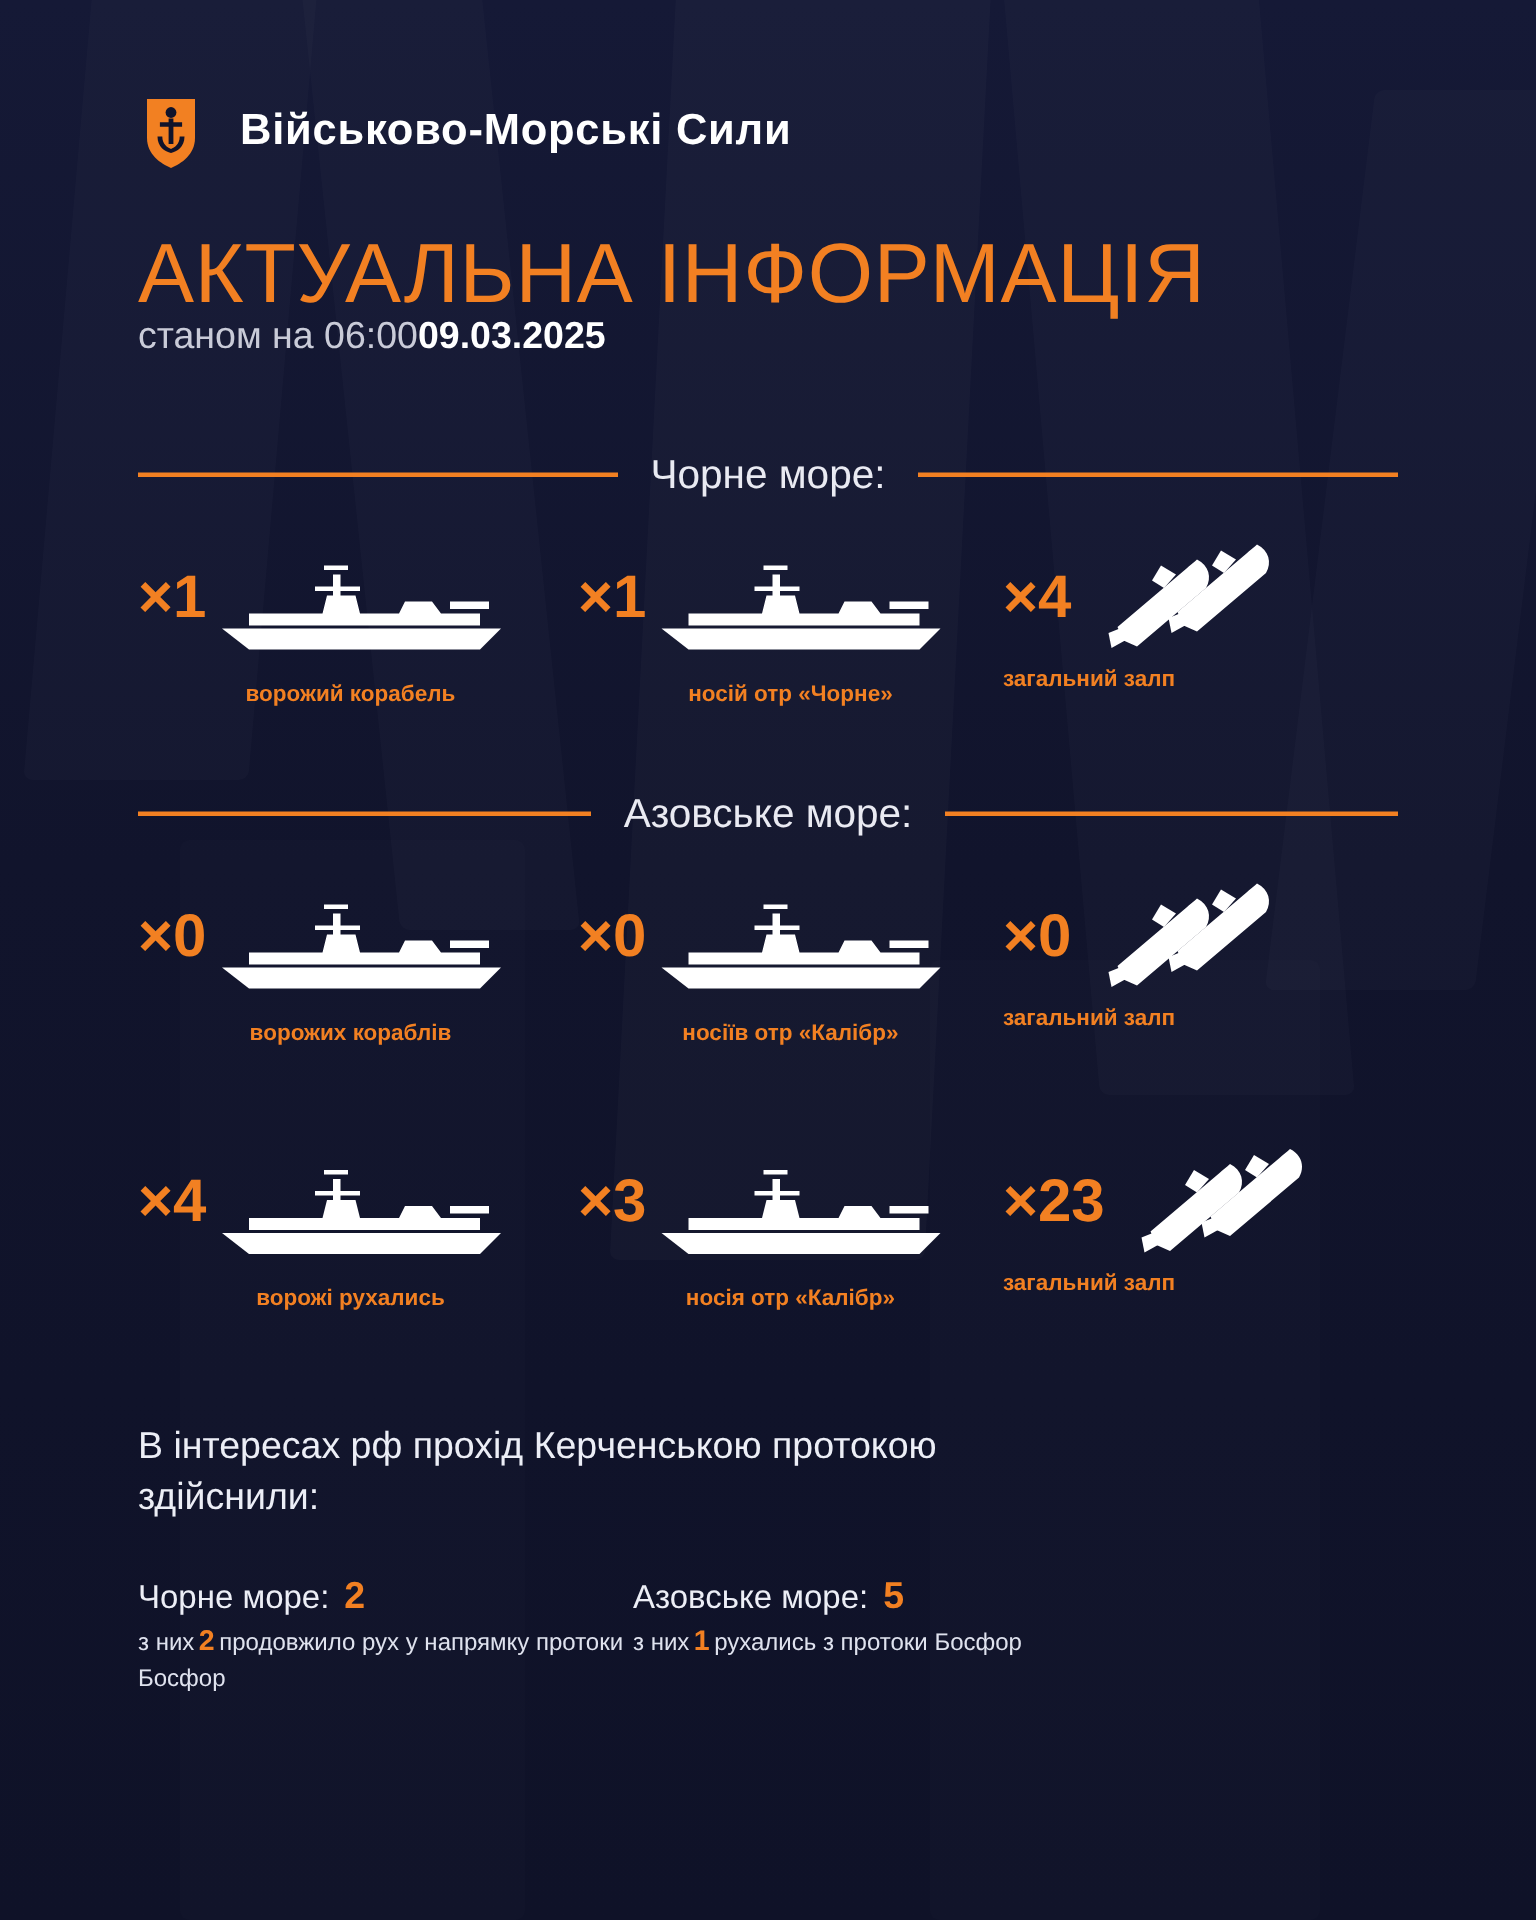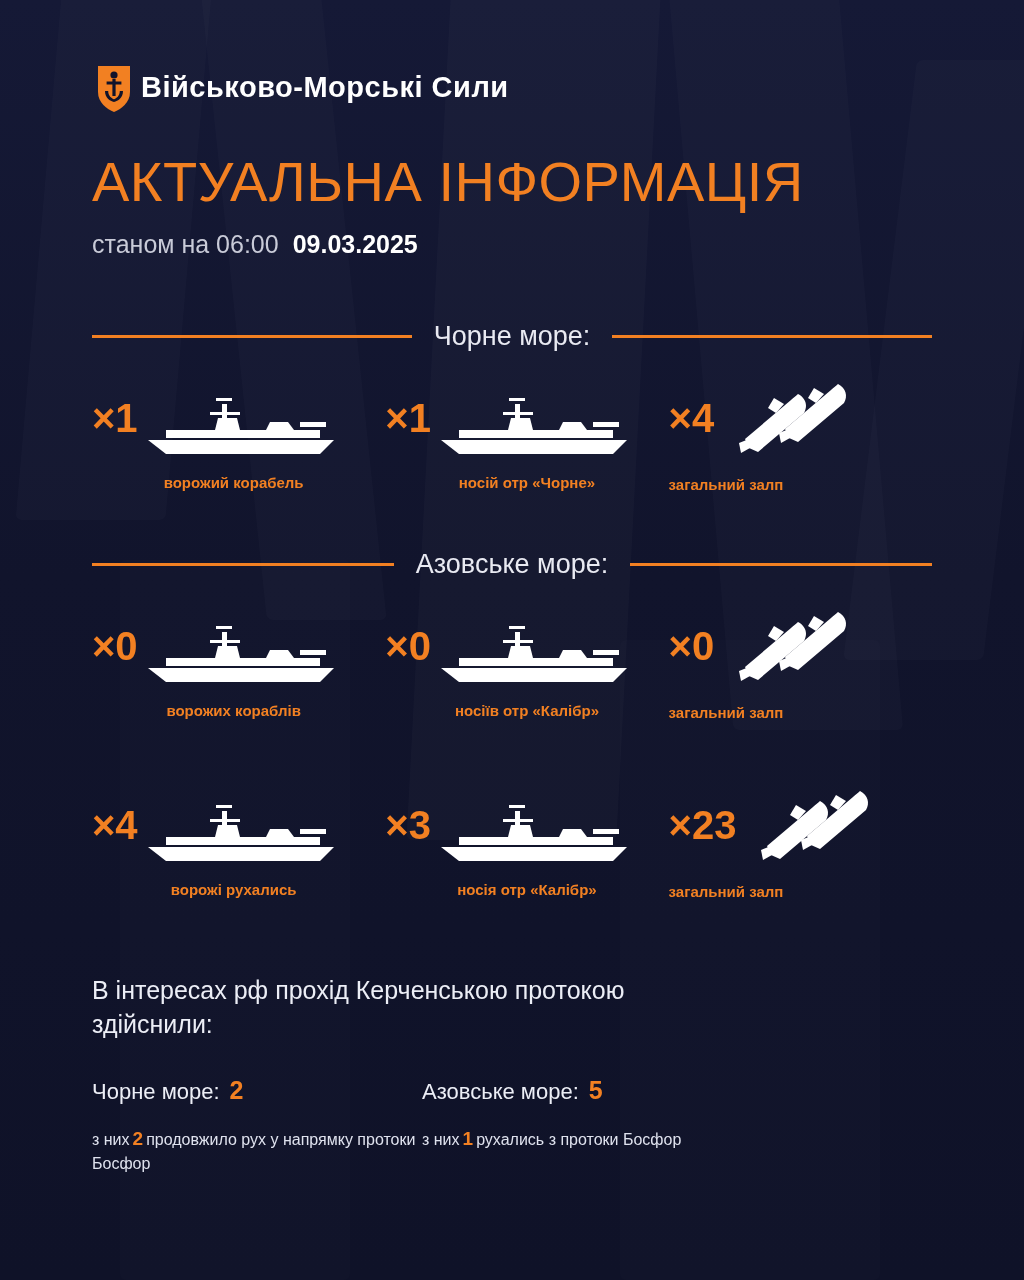--- a/index.html
+++ b/index.html
@@ -39,21 +39,21 @@
   .content {
     position: relative;
     z-index: 2;
     padding: 0 92px;
   }
 
   
   .brand {
     display: flex;
     align-items: center;
-    gap: 5px;
+    gap: 24px;
     padding-top: 62px;
   }
   .brand-logo {
     width: 44px;
     height: 50px;
     flex: 0 0 auto;
   }
   .brand-title {
     font-size: 29px;
     font-weight: 700;
@@ -64,24 +64,23 @@
 
   .headline {
     margin-top: 42px;
     font-size: 56px;
     font-weight: 400;
     color: #f28022;
     letter-spacing: 0.5px;
     line-height: 1;
   }
   .subline {
-    margin-top: 20px;
     display: flex;
     align-items: center;
-    gap: 14px;
+    gap: 0;
     font-size: 25px;
   }
   .subline .as-of { color: #c9cbd8; font-weight: 500; }
   .subline .date  { color: #ffffff; font-weight: 700; }
 
   
   .sea-block { margin-top: 56px; }
   .sea-block.first { margin-top: 62px; }
 
   .sea-head {
@@ -120,21 +119,21 @@
   .stat .count {
     font-size: 40px;
     font-weight: 800;
     color: #f28022;
     line-height: 1;
     padding-bottom: 24px;
     white-space: nowrap;
   }
   .stat .glyph { flex: 0 0 auto; }
   .stat .label {
-    margin-top: 14px;
+    margin-top: 2px;
     font-size: 15px;
     font-weight: 700;
     color: #f28022;
   }
   .stat.ship .label { margin-top: 12px; text-align: center; }
   .stat.center { margin-left: 10px; }
   .stat.right { width: 265px; }
 
   
   .kerch {
@@ -159,21 +158,21 @@
     display: flex;
     align-items: baseline;
     gap: 10px;
   }
   .kerch-col .head .num {
     color: #f28022;
     font-weight: 800;
     font-size: 25px;
   }
   .kerch-col .sub {
-    margin-top: 20px;
+    margin-top: 2px;
     font-size: 16px;
     color: #dfe2ee;
     line-height: 1.45;
   }
   .kerch-col .sub .num {
     color: #f28022;
     font-weight: 800;
     font-size: 19px;
     padding: 0 3px;
   }

